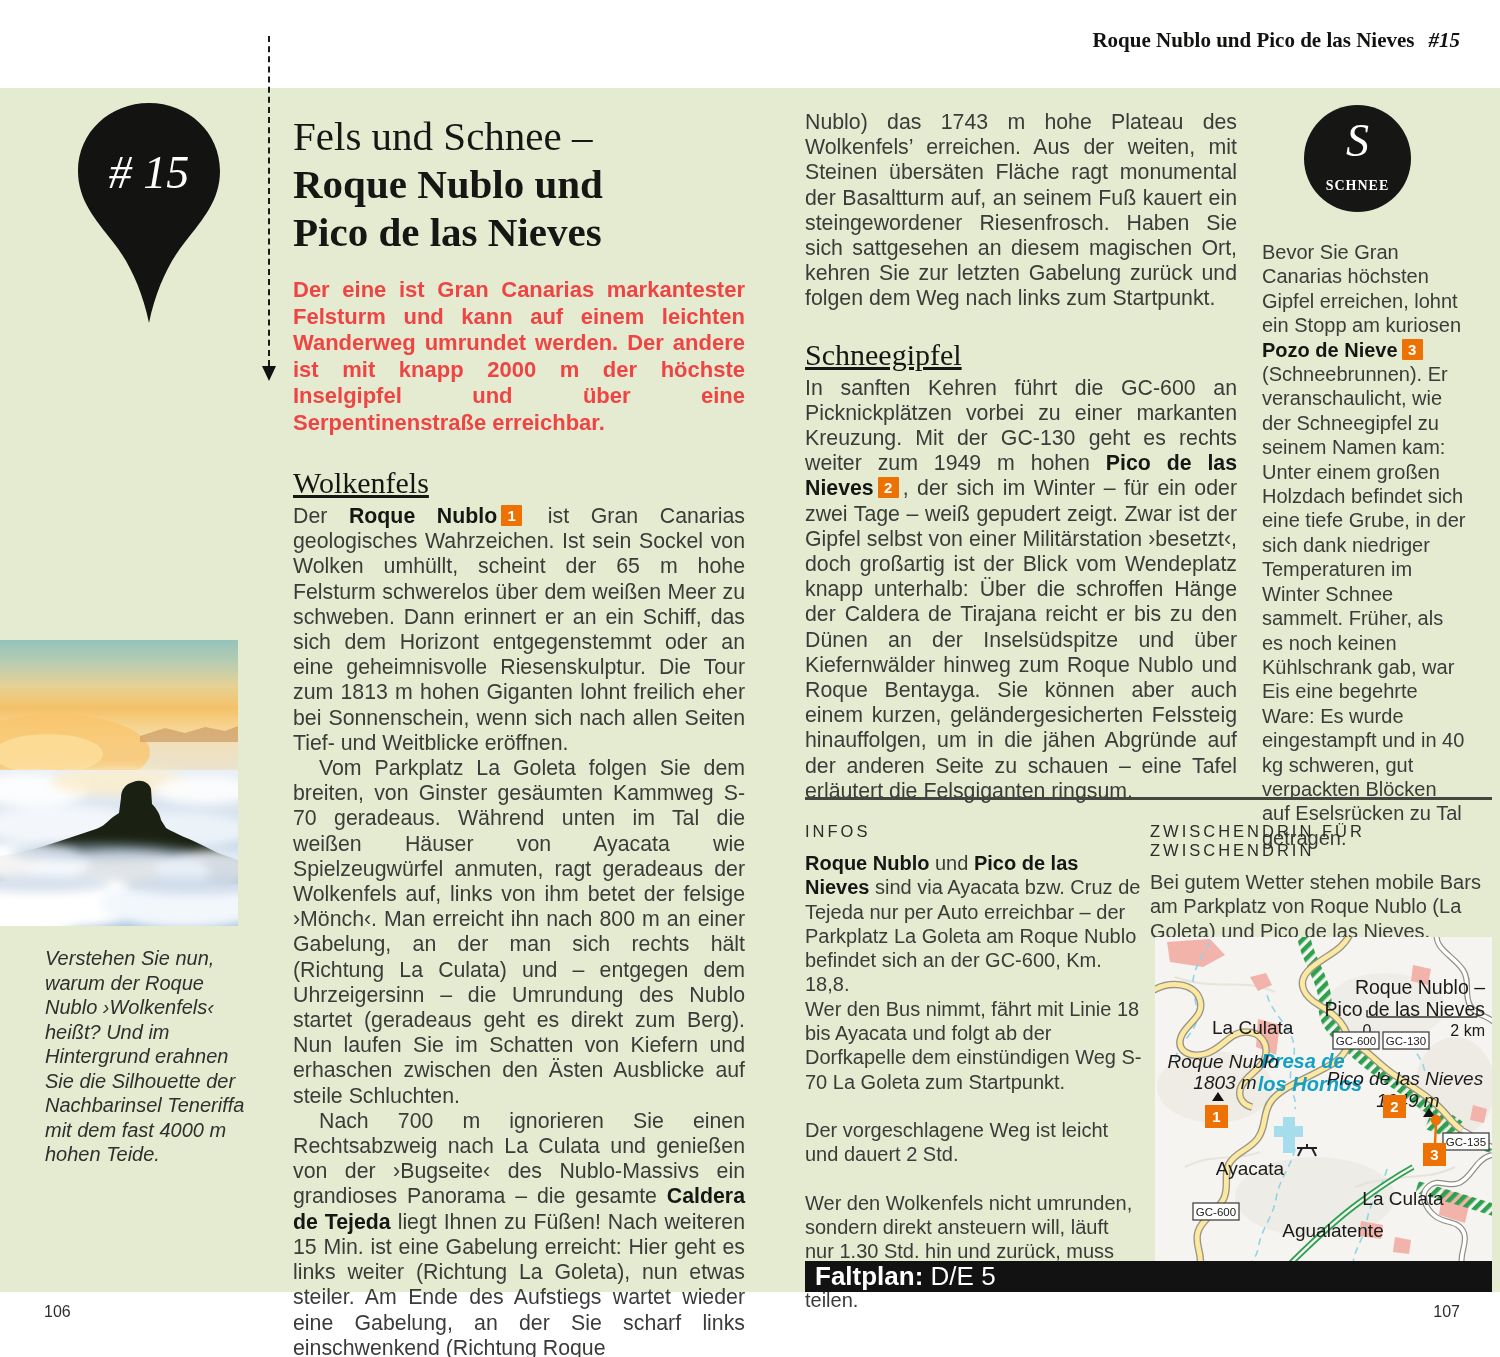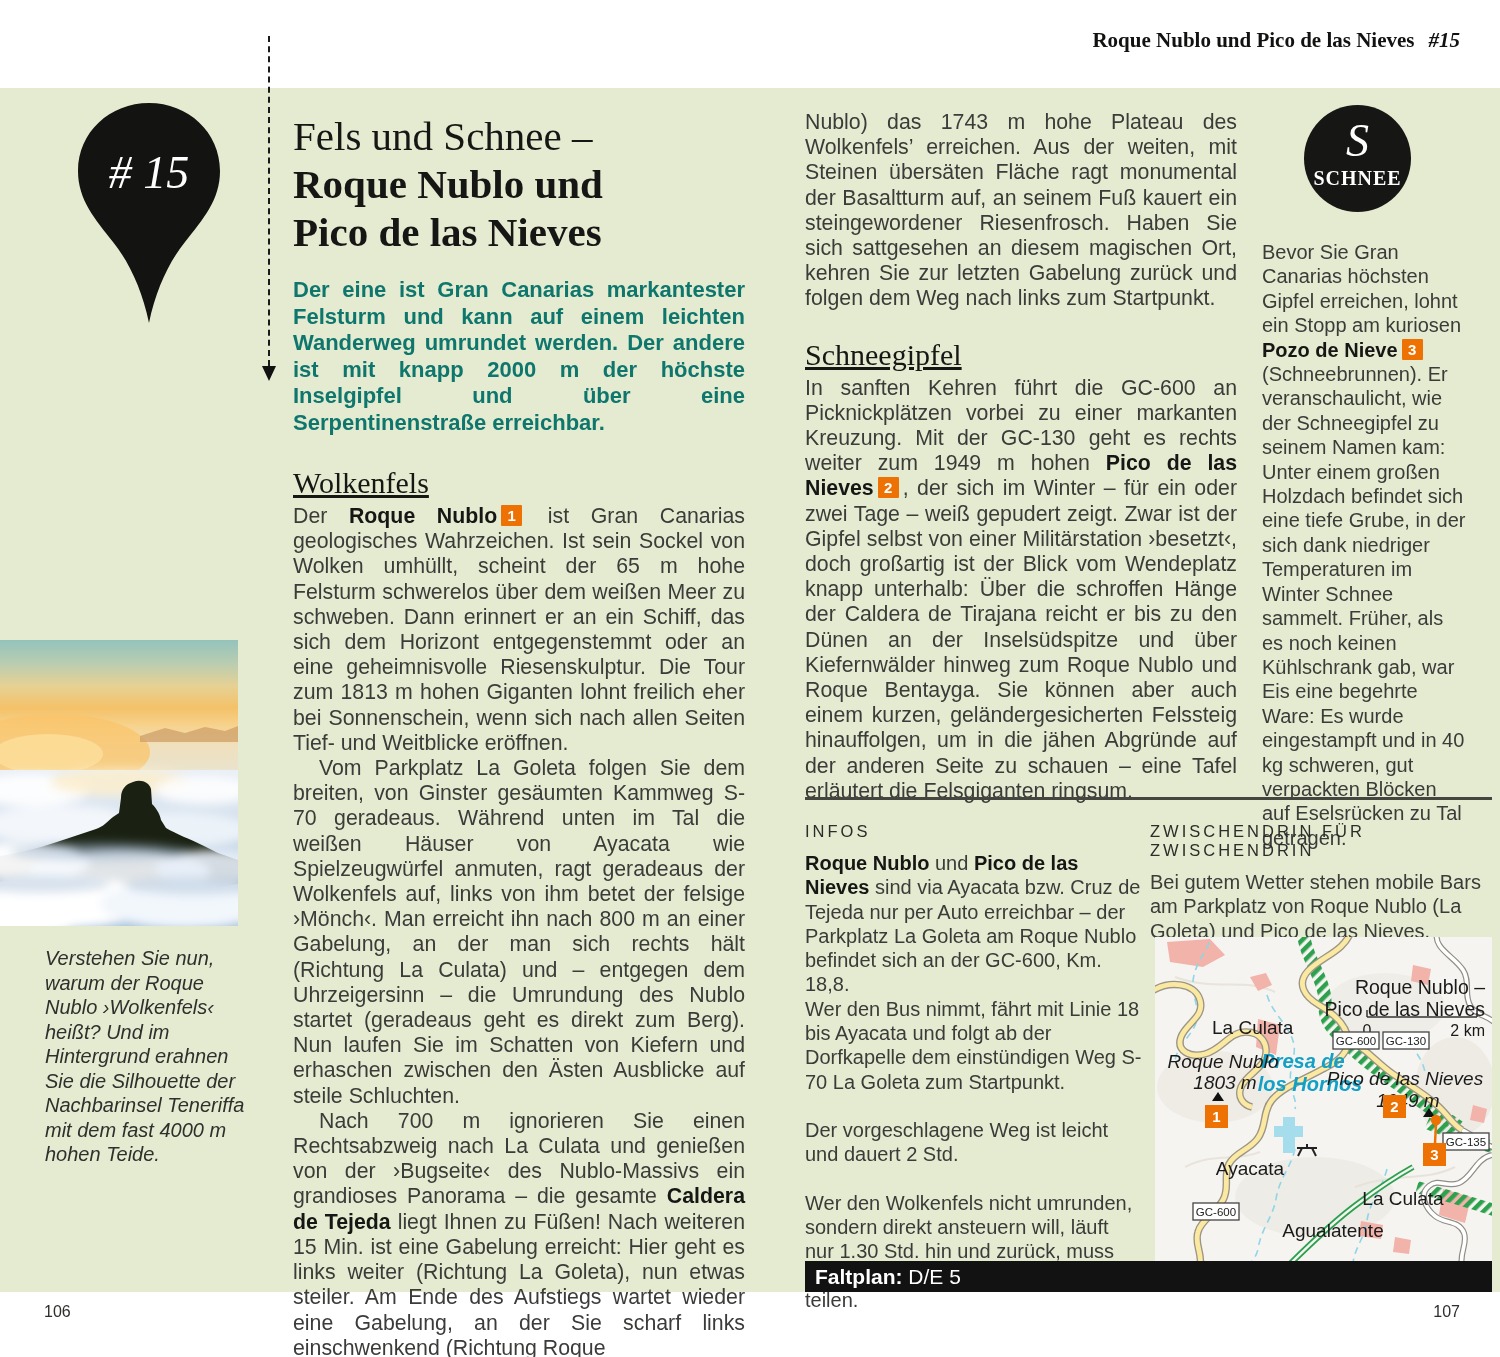--- a/index.html
+++ b/index.html
@@ -17,21 +17,21 @@
   .pin text{font:italic 46px "Liberation Serif",serif;fill:#fff;}
   .dashed{position:absolute;left:268px;top:36px;height:330px;border-left:2px dashed #1a1a1a;}
   .dashed:after{content:'';position:absolute;left:-8px;bottom:-15px;width:0;height:0;
                 border-left:7px solid transparent;border-right:7px solid transparent;
                 border-top:15px solid #111;}
 
   
   .col1{position:absolute;left:293px;top:112px;width:452px;}
   .kicker{font:400 41px/48px "Liberation Serif",serif;color:#161614;}
   .title{font:bold 41px/48px "Liberation Serif",serif;color:#161614;margin:0;}
-  .intro{margin:21px 0 0;font:bold 22px/26.5px "Liberation Sans",sans-serif;color:#0f766e;text-align:justify;}
+  .intro{margin:21px 0 0;font:bold 22px/26.5px "Liberation Sans",sans-serif;color:#ef4444;text-align:justify;}
   h2.section{font:400 30px/34px "Liberation Serif",serif;color:#161614;margin:30px 0 4px;font-weight:400;text-decoration:underline;}
   p.body{margin:0;font-size:21.3px;line-height:25.2px;text-align:justify;color:#3b3b39;}
   p.indent{text-indent:26px;}
 
   
   .col2{position:absolute;left:805px;top:110px;width:432px;}
   .col2 h2.section{margin:26px 0 4px;}
 
   .rule{position:absolute;left:805px;top:797px;width:687px;height:2.5px;background:#45463f;}
 
@@ -39,42 +39,42 @@
   .mini p{margin:0;font-size:20px;line-height:24.3px;color:#3b3b39;}
   .gap{height:24px;}
   .infos{position:absolute;left:805px;top:822px;width:337px;}
   .kulin{position:absolute;left:1150px;top:822px;width:345px;}
 
   
   .sidebar{position:absolute;left:1262px;top:105px;width:204px;}
   .s-circle{width:107px;height:107px;border-radius:50%;background:#161614;margin-left:42px;
             text-align:center;color:#fff;}
   .s-letter{display:block;padding-top:13px;font:italic 46px/1 "Liberation Serif",serif;}
-  .s-word{display:block;font-family:"Liberation Serif",serif;font-weight:bold;font-size:20px;
-          letter-spacing:1px;margin-top:3px;}
+  .s-word{display:block;font-family:"Liberation Serif",serif;font-weight:bold;font-size:14px;
+          letter-spacing:1px;margin-top:14px;}
   .sidebar p{margin:28px 0 0;font-size:20px;line-height:24.4px;color:#3b3b39;}
 
   
   .photo{position:absolute;left:0;top:640px;}
   .caption{position:absolute;left:45px;top:946px;width:210px;font-style:italic;
            font-size:20px;line-height:24.5px;color:#2f2f2d;}
 
   
   .map{position:absolute;left:1155px;top:937px;}
   .m-place{font-size:19px;fill:#1a1a1a;}
   .m-peak{font-size:19px;font-style:italic;fill:#1a1a1a;}
   .m-water{font-size:20px;font-style:italic;font-weight:bold;fill:#12a0c6;}
   .m-title{font-size:19.5px;fill:#1a1a1a;}
   .m-road{font-size:11.5px;fill:#222;}
   .m-scale{font-size:16px;fill:#1a1a1a;}
   .m-badge-num{font-size:15px;font-weight:bold;fill:#fff;}
 
   
   .faltbar{position:absolute;left:805px;top:1261px;width:687px;height:31px;background:#121212;
-           color:#fff;font-size:21px;line-height:31px;padding-left:10px;box-sizing:border-box;}
+           color:#fff;font-size:26px;line-height:31px;padding-left:10px;box-sizing:border-box;}
   .faltbar .b{font-weight:bold;}
 
   .pageno{position:absolute;top:1303px;font-size:16px;color:#2e2e2c;}
   .pageno.l{left:44px}.pageno.r{right:40px}
 
   
   .ref-badge{display:inline-block;min-width:21px;height:21px;background:#ee7203;color:#fff;
              font-weight:bold;font-size:15px;line-height:21px;text-align:center;margin:0 4px;
              vertical-align:2px;border-radius:1px;font-style:normal;}
   .bold{font-weight:bold;color:#161614;}

